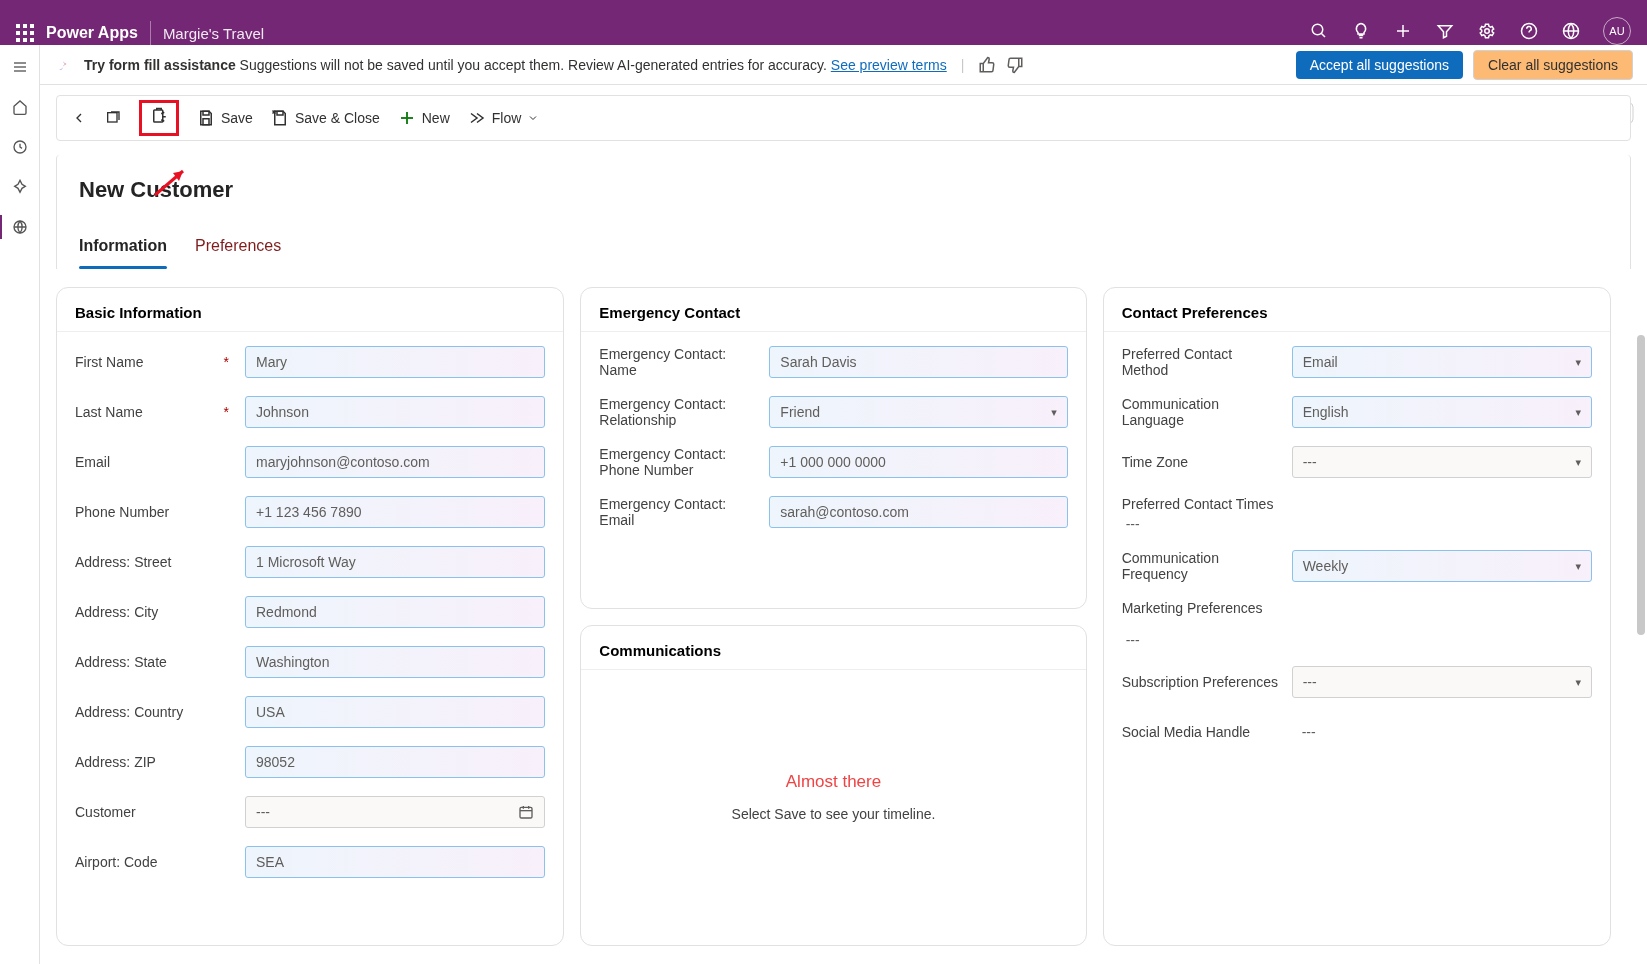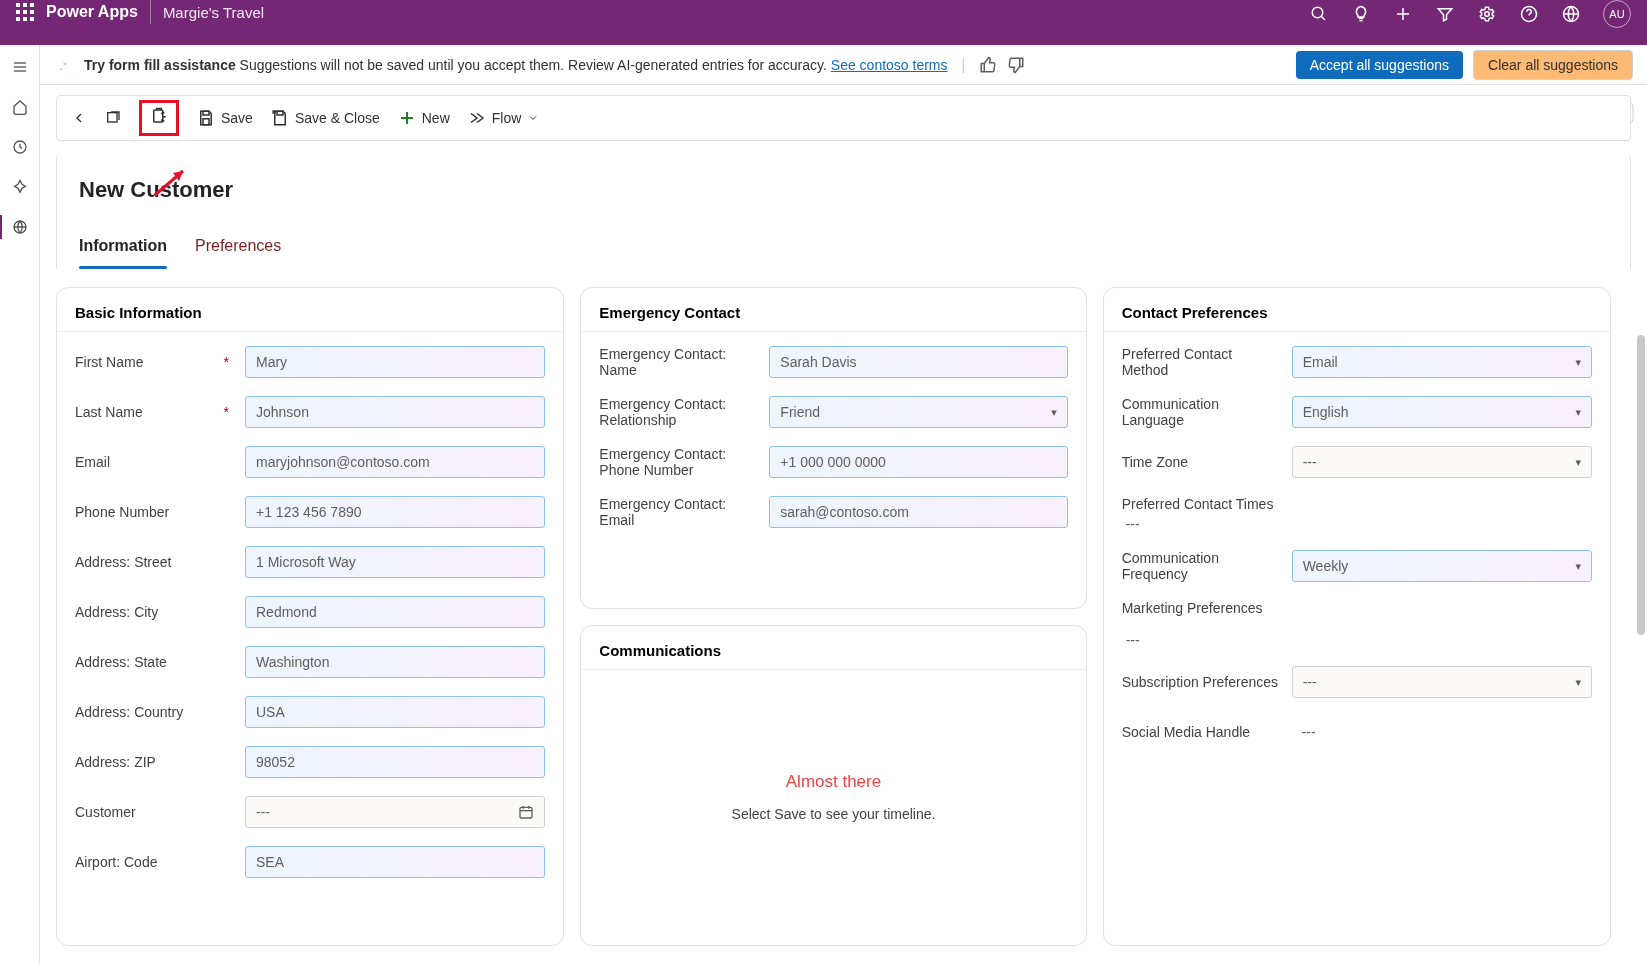--- a/index.html
+++ b/index.html
@@ -2,21 +2,21 @@
 <html><head>
 <meta charset="utf-8">
 <style>
 * { box-sizing: border-box; margin: 0; padding: 0; font-family: 'Segoe UI', Tahoma, sans-serif; }
 body { background: #fff; overflow: hidden; }
 
 .topbar {
   height: 45px;
   background: #742774;
   display: flex;
-  align-items: flex-start;
+  align-items: flex-end;
   color: #fff;
   padding: 0 16px;
   justify-content: space-between;
 }
 .topbar-left { display: flex; align-items: center; gap: 12px; }
 .waffle { width: 18px; height: 18px; display: grid; grid-template-columns: repeat(3,4px); grid-template-rows: repeat(3,4px); gap: 3px; }
 .waffle span { background: #fff; }
 .app-title { font-size: 16px; font-weight: 600; }
 .divider-v { width: 1px; height: 24px; background: rgba(255,255,255,0.4); }
 .app-subtitle { font-size: 15px; font-weight: 400; color: rgba(255,255,255,0.9); }
@@ -194,21 +194,21 @@
       <svg class="copilot-icon" viewBox="0 0 24 24">
           <defs>
             <linearGradient id="g1" x1="0" x2="1">
               <stop offset="0" stop-color="#4ea1e8"></stop>
               <stop offset=".5" stop-color="#b65fc7"></stop>
               <stop offset="1" stop-color="#f0704f"></stop>
             </linearGradient>
           </defs>
           <path fill="url(#g1)" d="M7 3c2 0 3 1 4 4s2 4 4 4-3 1-4 4-2 4-4 4 3-1 4-4 2-4 4-4-3-1-4-4-2-4-4-4z" transform="scale(.9) translate(1 1)"></path>
         </svg>
-      <span><span class="assist-bold">Try form fill assistance</span><span> Suggestions will not be saved until you accept them. Review AI-generated entries for accuracy. </span><a class="assist-link">See contoso terms</a></span>
+      <span><span class="assist-bold">Try form fill assistance</span><span> Suggestions will not be saved until you accept them. Review AI-generated entries for accuracy. </span><a class="assist-link">See preview terms</a></span>
       <span style="color:#c8c8c8;margin:0 4px;">|</span>
       <svg class="thumb" viewBox="0 0 24 24" fill="none" stroke="#605e5c" stroke-width="2">
           <path d="M7 10v11H3V10zM21 11c0-1-.8-2-2-2h-5l1-5c0-1-1-2-2-2l-6 8v11h11c1 0 2-1 2-2z"></path>
         </svg>
       <svg class="thumb" viewBox="0 0 24 24" fill="none" stroke="#605e5c" stroke-width="2">
           <path d="M17 14V3h4v11zM3 13c0 1 .8 2 2 2h5l-1 5c0 1 1 2 2 2l6-8V3H6c-1 0-2 1-2 2z"></path>
         </svg>
       <div class="assist-spacer"></div>
       <button class="btn-primary">Accept all suggestions</button>
       <button class="btn-secondary">Clear all suggestions</button>

